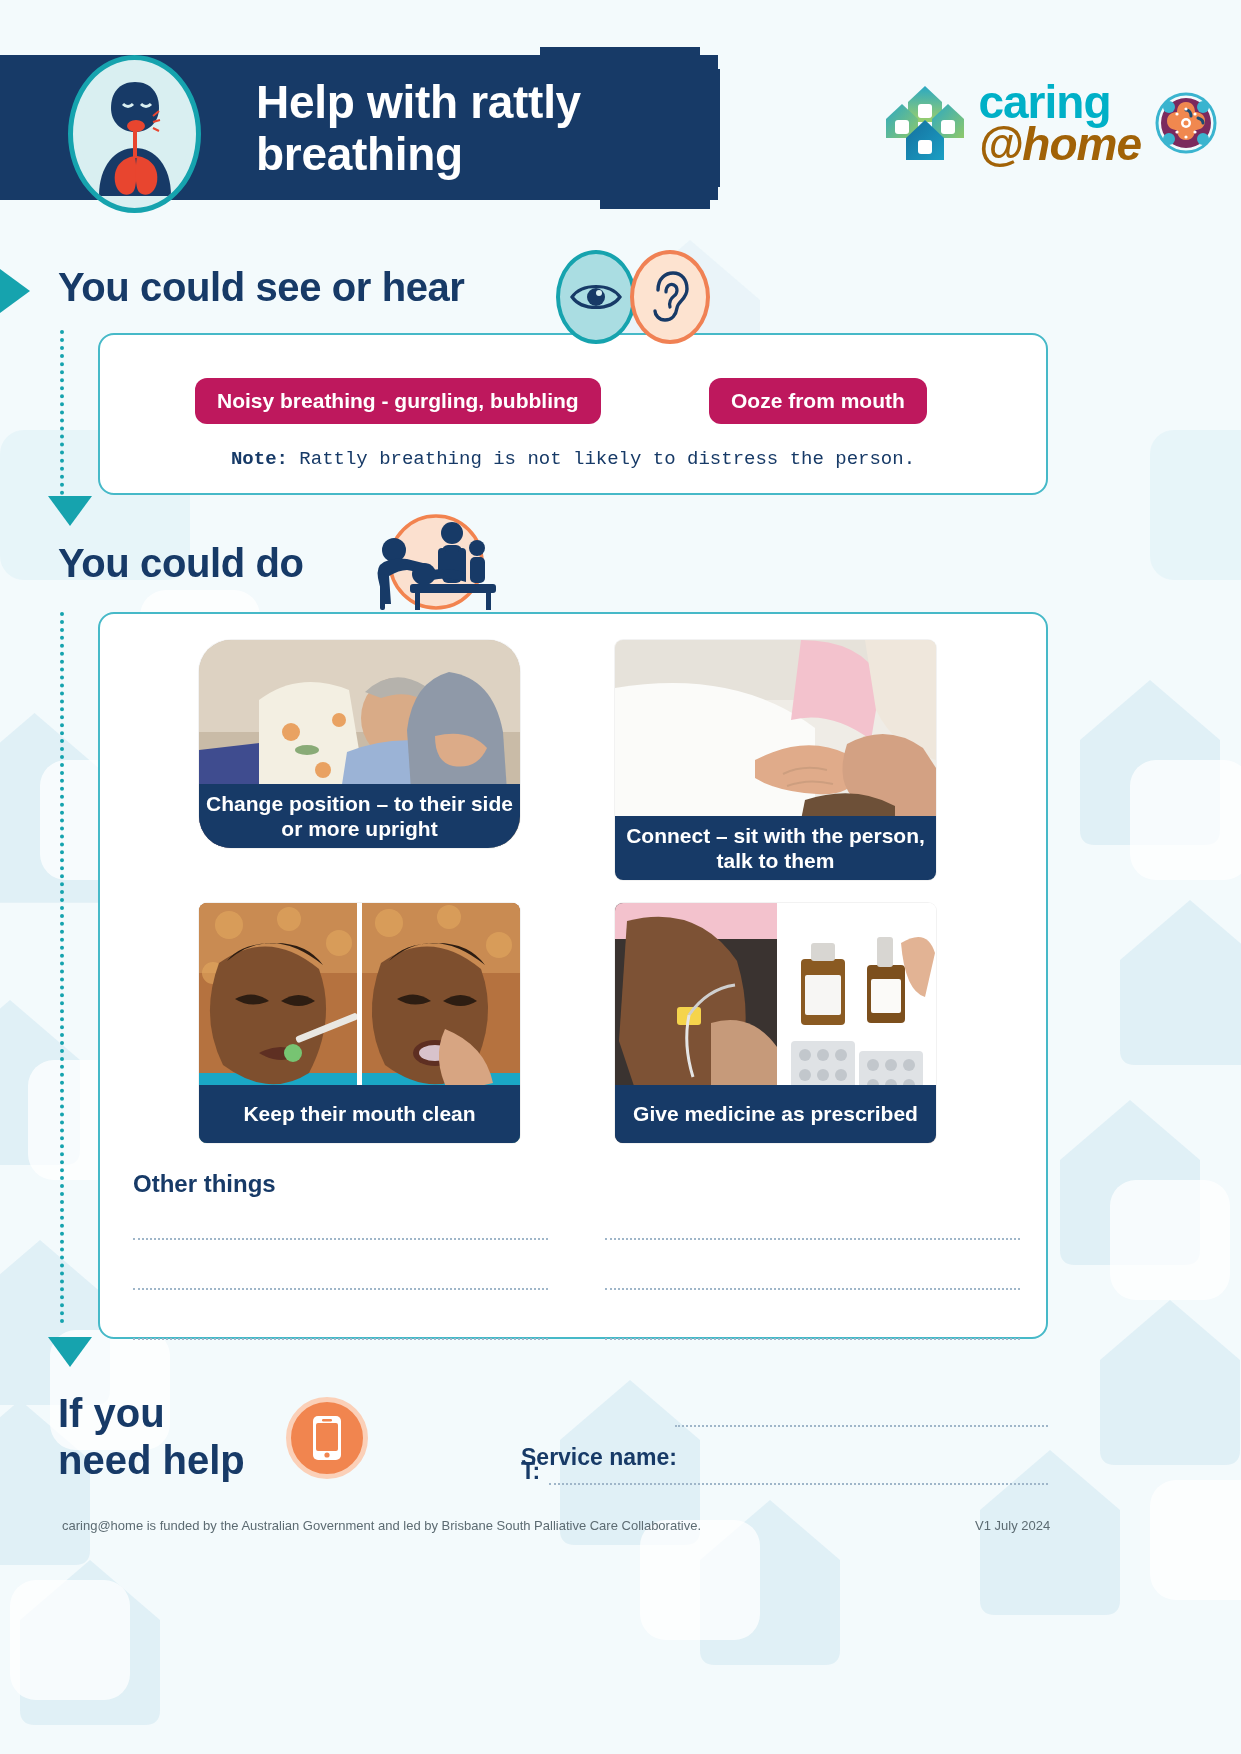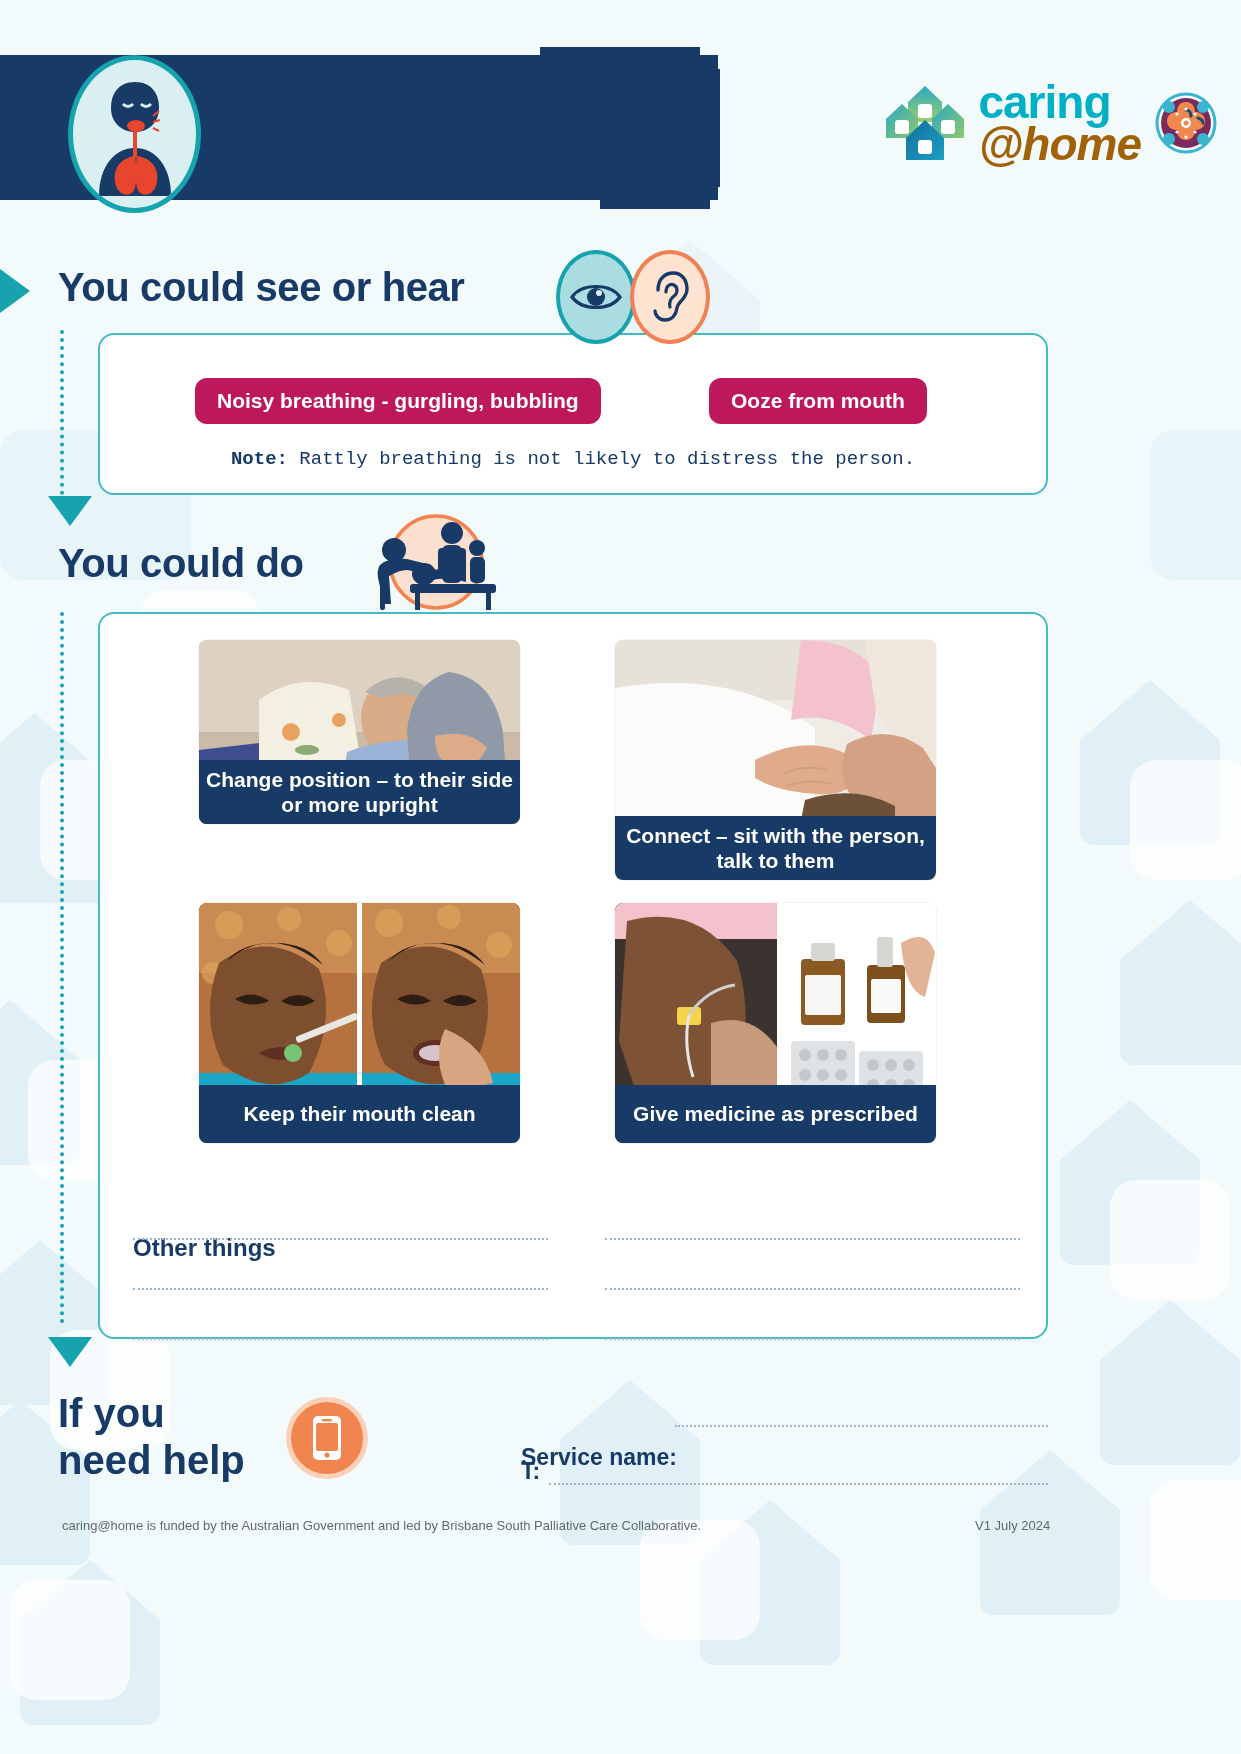--- a/index.html
+++ b/index.html
@@ -160,20 +160,24 @@
         <ellipse cx="57" cy="62" rx="9" ry="6" fill="#e8452f"></ellipse>
         <rect x="54" y="66" width="4" height="28" fill="#e8452f"></rect>
         <path d="M56 92 c-14 2 -22 12 -20 26 c2 12 12 16 18 10 c4 -4 4 -24 2 -36z" fill="#e8452f"></path>
         <path d="M58 92 c14 2 22 12 20 26 c-2 12 -12 16 -18 10 c-4 -4 -4 -24 -2 -36z" fill="#e8452f"></path>
         <g stroke="#e8452f" stroke-width="2" fill="none">
           <path d="M74 52 l6 -5 M74 58 l7 -2 M74 64 l6 3"></path>
         </g>
       </svg>
     </div>
 
+    <div class="header-title">
+      <span>Help with rattly</span><br>
+      <span>breathing</span>
+    </div>
 
     <div class="logo">
       <div class="logo-mark">
         <svg width="82" height="82" viewBox="0 0 82 82">
           <defs>
             <linearGradient id="g1" x1="0" y1="0" x2="1" y2="1">
               <stop offset="0" stop-color="#2aa8c4"></stop>
                 <stop offset="1" stop-color="#8fc96a"></stop>
             </linearGradient>
             <linearGradient id="g2" x1="0" y1="0" x2="0" y2="1">
@@ -283,21 +287,21 @@
         <rect x="126" y="81" width="5" height="17"></rect>
         <rect x="20" y="62" width="5" height="36" rx="2"></rect>
       </g>
     </svg>
   </div>
 
   <div class="dotline" style="left:60px;top:612px;height:712px;"></div>
 
   <div class="panel" style="left:98px;top:612px;width:946px;height:723px;"></div>
 
-  <div class="card" style="left:199px;top:640px;width:321px;height:184px;">
+  <div class="card" style="left:199px;top:640px;width:321px;height:208px;border-radius:32px;">
     <svg class="photo" width="321" height="240" viewBox="0 0 321 240">
       <rect width="321" height="240" fill="#c9bba7"></rect>
       <rect x="0" y="0" width="321" height="92" fill="#ddd2c2"></rect>
       <rect x="0" y="150" width="321" height="90" fill="#b98f5f"></rect>
       <rect x="0" y="150" width="321" height="8" fill="#a87b4e"></rect>
       <path d="M0 110 L120 96 L140 200 L0 210 Z" fill="#3f4c8f"></path>
       <path d="M60 60 q40 -30 90 -10 l20 120 l-110 20z" fill="#f3efe2"></path>
       <g fill="#e8954c" opacity="0.85">
         <circle cx="92" cy="92" r="9"></circle>
           <circle cx="124" cy="130" r="8"></circle>
@@ -427,21 +431,21 @@
         <path d="M244 98 q18 -12 34 0 q-16 10 -34 0z" fill="#2d1d12"></path>
         <ellipse cx="236" cy="150" rx="22" ry="13" fill="#5e2f22"></ellipse>
         <ellipse cx="236" cy="150" rx="16" ry="8" fill="#d8c3cc"></ellipse>
         <path d="M246 126 q40 16 48 54 l-44 10 q-18 -34 -4 -64z" fill="#d7a582"></path>
       </g>
       <rect x="158" y="0" width="5" height="240" fill="#ffffff"></rect>
     </svg>
     <div class="cap" style="height:58px;">Keep their mouth clean</div>
   </div>
 
-  <div class="other-title" style="left:133px;top:1234px;">Other things</div>
+  <div class="other-title" style="left:133px;top:1170px;">Other things</div>
   <div class="wline" style="left:133px;top:1238px;width:415px;"></div>
   <div class="wline" style="left:133px;top:1288px;width:415px;"></div>
   <div class="wline" style="left:133px;top:1338px;width:415px;"></div>
   <div class="wline" style="left:605px;top:1238px;width:415px;"></div>
   <div class="wline" style="left:605px;top:1288px;width:415px;"></div>
   <div class="wline" style="left:605px;top:1338px;width:415px;"></div>
 
   <div class="arrow-down" style="left:48px;top:1337px;"></div>
 
   <h2 class="help" style="left:58px;top:1390px;">

